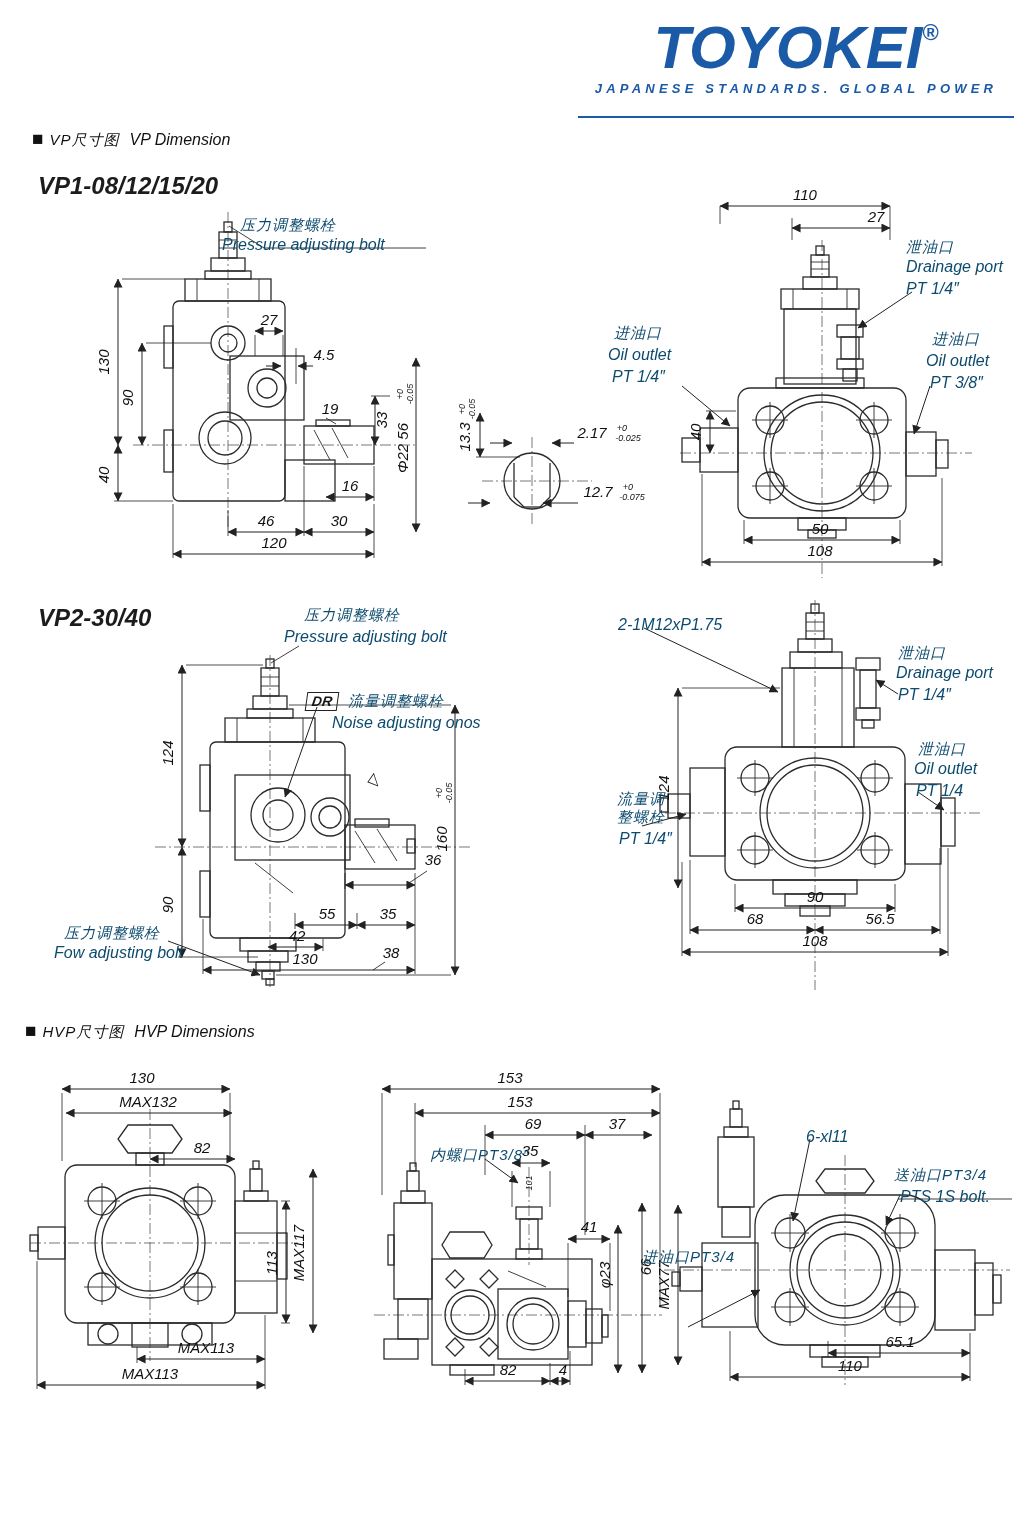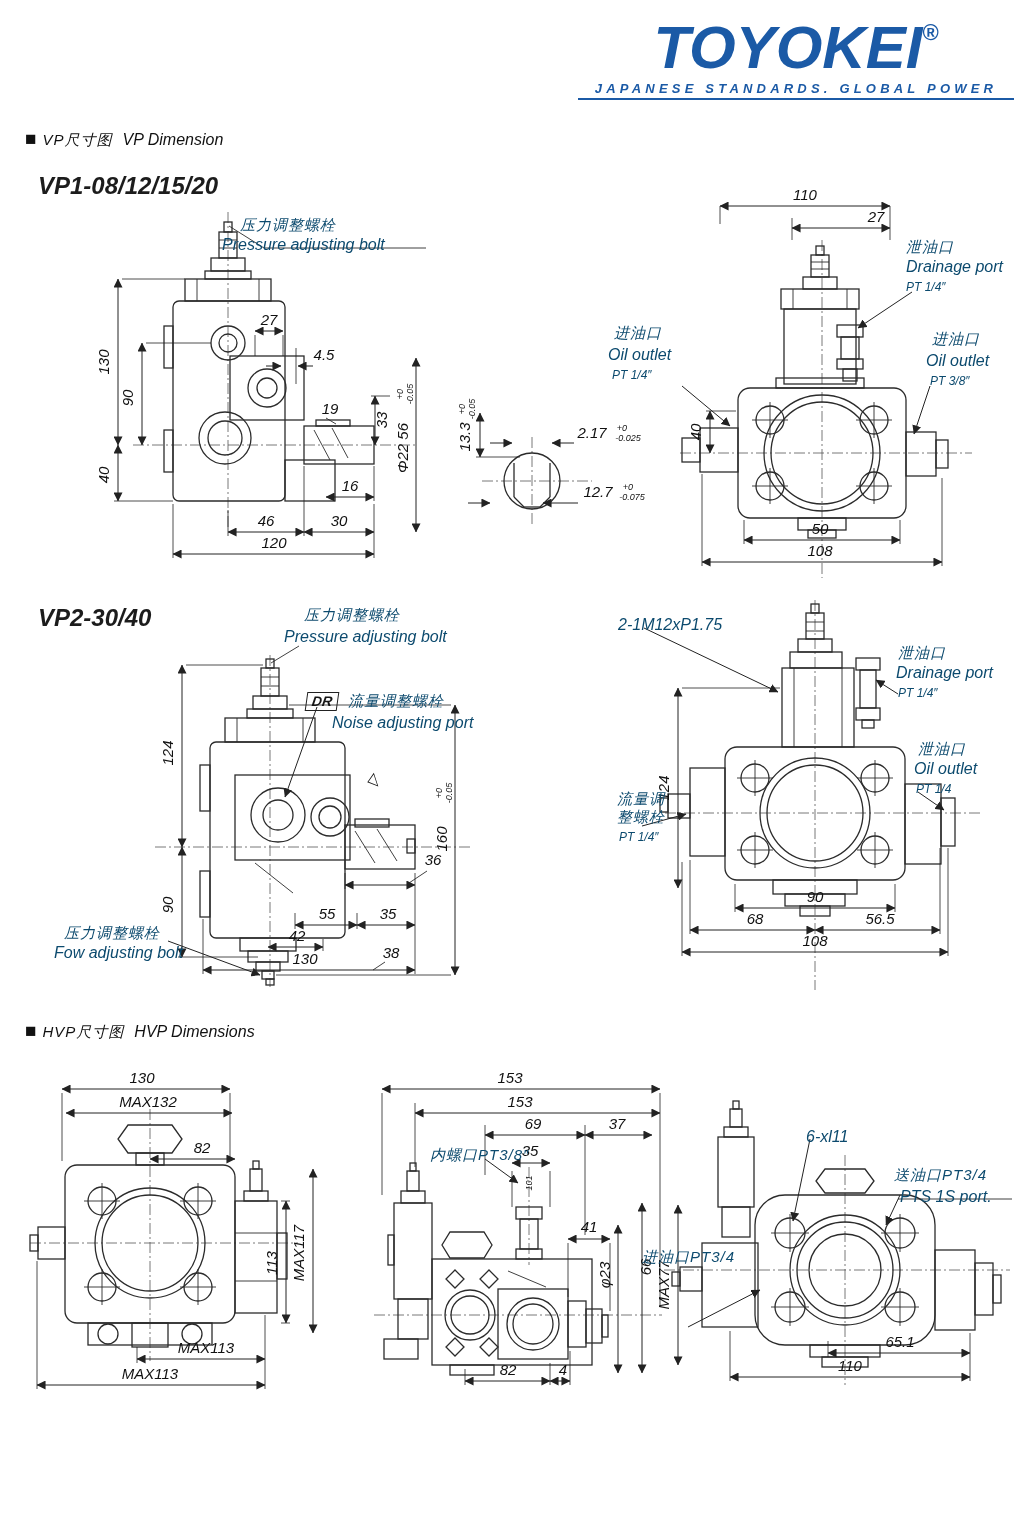--- a/index.html
+++ b/index.html
@@ -1,32 +1,32 @@
 <!DOCTYPE html>
 <html><head>
 <meta charset="utf-8">
 <style>
   html,body{margin:0;padding:0;background:#e8e8e8;font-family:"Liberation Sans",sans-serif;}
   .page{position:relative;width:1024px;height:1536px;background:#ffffff;margin:0 auto;overflow:hidden;color:#1c1c1c;font-style:italic;}
   
   .logo{position:absolute;left:578px;top:18px;width:436px;text-align:center;color:#1b5aa6;}
   .logo-brand{font-size:60px;font-weight:bold;letter-spacing:0px;line-height:1;}
   .logo-reg{font-size:22px;font-weight:bold;vertical-align:28px;}
-  .logo-tag{font-size:13px;font-weight:bold;letter-spacing:4.2px;border-bottom:2px solid #1b5aa6;padding-bottom:2px;margin-top:3px;white-space:nowrap;}
+  .logo-tag{font-size:13px;font-weight:bold;letter-spacing:4.2px;border-bottom:2px solid #1b5aa6;padding-bottom:20px;margin-top:3px;white-space:nowrap;}
   
   .sec{position:absolute;font-size:21px;color:#111;white-space:nowrap;}
   .sec .bullet{font-size:19px;margin-right:6px;}
   .sec .cn{letter-spacing:1px;}
   .sec .en{margin-left:10px;}
   .model{position:absolute;font-size:24px;font-weight:bold;white-space:nowrap;}
   
   .lbl{position:absolute;white-space:nowrap;color:#0c4a6e;}
   .cn{font-size:15px;letter-spacing:1px;}
   .en{font-size:16px;}
-  .sz{font-size:12px;}
+  .sz{font-size:16px;}
   .drbox{position:absolute;font-size:14px;font-weight:bold;border:1.5px solid #222;padding:0 5px 1px 5px;transform:skewX(-8deg);color:#151515;}
   
   svg.panel{position:absolute;overflow:visible;}
   svg .ln{stroke:#2b2b2b;fill:none;stroke-width:1.3;}
   svg .thin{stroke:#2b2b2b;fill:none;stroke-width:0.9;}
   svg .cl{stroke:#555;fill:none;stroke-width:0.8;stroke-dasharray:11 3 2 3;}
   svg .dim{stroke:#222;fill:none;stroke-width:1;marker-start:url(#ar);marker-end:url(#ar);}
   svg .ldr{stroke:#222;fill:none;stroke-width:1;marker-end:url(#ar);}
   svg .ext{stroke:#222;fill:none;stroke-width:0.8;}
   svg text{font-family:"Liberation Sans",sans-serif;font-size:15px;fill:#111;text-anchor:middle;}
@@ -43,21 +43,21 @@
   </defs>
 </svg>
 
 <div class="page">
 
   <div class="logo">
     <div><span class="logo-brand">TOYOKEI</span><span class="logo-reg">®</span></div>
     <div class="logo-tag">JAPANESE STANDARDS. GLOBAL POWER</div>
   </div>
 
-  <div class="sec" style="left:25px;top:126px">
+  <div class="sec" style="left:32px;top:126px">
     <span class="bullet">■</span><span class="cn">VP尺寸图</span><span class="en">VP Dimension</span>
   </div>
   <div class="model" style="left:38px;top:172px">VP1-08/12/15/20</div>
   <div class="model" style="left:38px;top:604px">VP2-30/40</div>
   <div class="sec" style="left:25px;top:1018px">
     <span class="bullet">■</span><span class="cn">HVP尺寸图</span><span class="en">HVP Dimensions</span>
   </div>
 
   <svg class="panel" style="left:78px;top:198px" width="360" height="372" viewBox="0 0 360 372">
     <line class="cl" x1="150" y1="14" x2="150" y2="332"></line>
@@ -528,34 +528,34 @@
   <span class="lbl sz" style="left:612px;top:368px">PT 1/4″</span>
 
   <span class="lbl cn" style="left:932px;top:330px">进油口</span>
   <span class="lbl en" style="left:926px;top:352px">Oil outlet</span>
   <span class="lbl sz" style="left:930px;top:374px">PT 3/8″</span>
 
   <span class="lbl cn" style="left:304px;top:606px">压力调整螺栓</span>
   <span class="lbl en" style="left:284px;top:628px">Pressure adjusting bolt</span>
   <span class="drbox" style="left:306px;top:692px">DR</span>
   <span class="lbl cn" style="left:348px;top:692px">流量调整螺栓</span>
-  <span class="lbl en" style="left:332px;top:714px">Noise adjusting port</span>
+  <span class="lbl en" style="left:332px;top:714px">Noise adjusting onos</span>
   <span class="lbl cn" style="left:64px;top:924px">压力调整螺栓</span>
   <span class="lbl en" style="left:54px;top:944px">Fow adjusting bolt</span>
 
   <span class="lbl en" style="left:618px;top:616px">2-1M12xP1.75</span>
   <span class="lbl cn" style="left:898px;top:644px">泄油口</span>
   <span class="lbl en" style="left:896px;top:664px">Drainage port</span>
   <span class="lbl sz" style="left:898px;top:686px">PT 1/4″</span>
   <span class="lbl cn" style="left:918px;top:740px">泄油口</span>
   <span class="lbl en" style="left:914px;top:760px">Oil outlet</span>
   <span class="lbl sz" style="left:916px;top:782px">PT 1/4</span>
   <span class="lbl cn" style="left:617px;top:790px">流量调</span>
   <span class="lbl cn" style="left:617px;top:808px">整螺栓</span>
   <span class="lbl sz" style="left:619px;top:830px">PT 1/4″</span>
 
   <span class="lbl cn" style="left:430px;top:1146px">内螺口PT3/8″</span>
   <span class="lbl en" style="left:806px;top:1128px">6-xl11</span>
   <span class="lbl cn" style="left:894px;top:1166px">送油口PT3/4</span>
-  <span class="lbl en" style="left:900px;top:1188px">PTS 1S port.</span>
+  <span class="lbl en" style="left:900px;top:1188px">PTS 1S bolt.</span>
   <span class="lbl cn" style="left:642px;top:1248px">进油口PT3/4</span>
 
 </div>
 
 </body></html>

